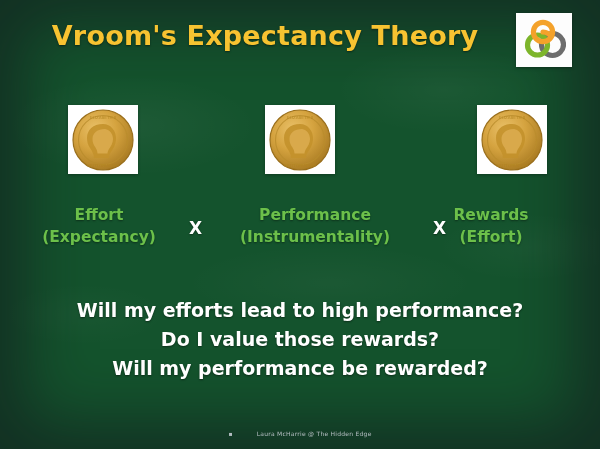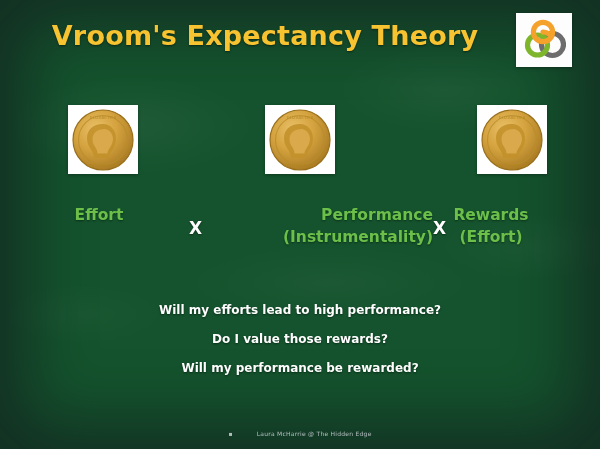--- a/index.html
+++ b/index.html
@@ -103,21 +103,21 @@
     text-align: center;
     color: #6cc04a;
     font-family: "DejaVu Sans", sans-serif;
     font-weight: bold;
     font-size: 15.5px;
     line-height: 22px;
     text-shadow: 0 1px 2px rgba(0,0,0,0.4);
   }
   .term .sub { display: block; }
   #term-1 { left: 6px;  width: 186px; }
-  #term-2 { left: 213px; width: 220px; text-align: right; }
+  #term-2 { left: 205px; width: 220px; }
   #term-3 { left: 416px; width: 150px; }
 
   .times {
     top: 218px;
     color: #ffffff;
     font-family: "DejaVu Sans", sans-serif;
     font-weight: bold;
     font-size: 17px;
     text-shadow: 0 1px 2px rgba(0,0,0,0.4);
   }
@@ -126,21 +126,21 @@
 
   
   #questions {
     top: 296px;
     left: 0;
     width: 600px;
     text-align: center;
     color: #ffffff;
     font-family: "DejaVu Sans", sans-serif;
     font-weight: bold;
-    font-size: 12px;
+    font-size: 19px;
     line-height: 29px;
     text-shadow: 0 1px 2px rgba(0,0,0,0.45);
   }
   #questions .q { display: block; }
 
   
   #footer {
     top: 430px;
     left: 0;
     width: 600px;
@@ -216,20 +216,21 @@
         <text x="31" y="9.5" font-size="4.1" font-family="DejaVu Sans, sans-serif" text-anchor="middle">ELIZABETH II</text>
         <text x="31" y="57.5" font-size="4.1" font-family="DejaVu Sans, sans-serif" text-anchor="middle">BRITTONIARUM</text>
       </g>
       <path d="M31 15 c8 0 13 7 13 14 c0 7 -3 11 -5 14 c-1.5 2 -2 4 -2 6 l-15 0 c0 -4 -2 -7 -4 -10 c-2 -3 -3 -6 -3 -10 c0 -8 6 -14 16 -14 z" fill="#c3912b" opacity="0.9"></path>
       <path d="M33 20 c5 1 8 5 8 10 c0 4 -2 7 -4 10 c-1 2 -1.5 3 -1.5 4.5 l-10 0 c0 -3 -1.5 -5 -3 -7.5 c-1.5 -2.5 -2 -4.5 -2 -7 c0 -6 5 -10 12.5 -10 z" fill="#dfb056" opacity="0.75"></path>
     </svg>
   </div>
 
   <div class="layer term" id="term-1">
     <span>Effort</span>
+    <span class="sub">(Expectancy)</span>
   </div>
 
   <div class="layer times" id="times-1">X</div>
 
   <div class="layer term" id="term-2">
     <span>Performance</span>
     <span class="sub">(Instrumentality)</span>
   </div>
 
   <div class="layer times" id="times-2">X</div>

